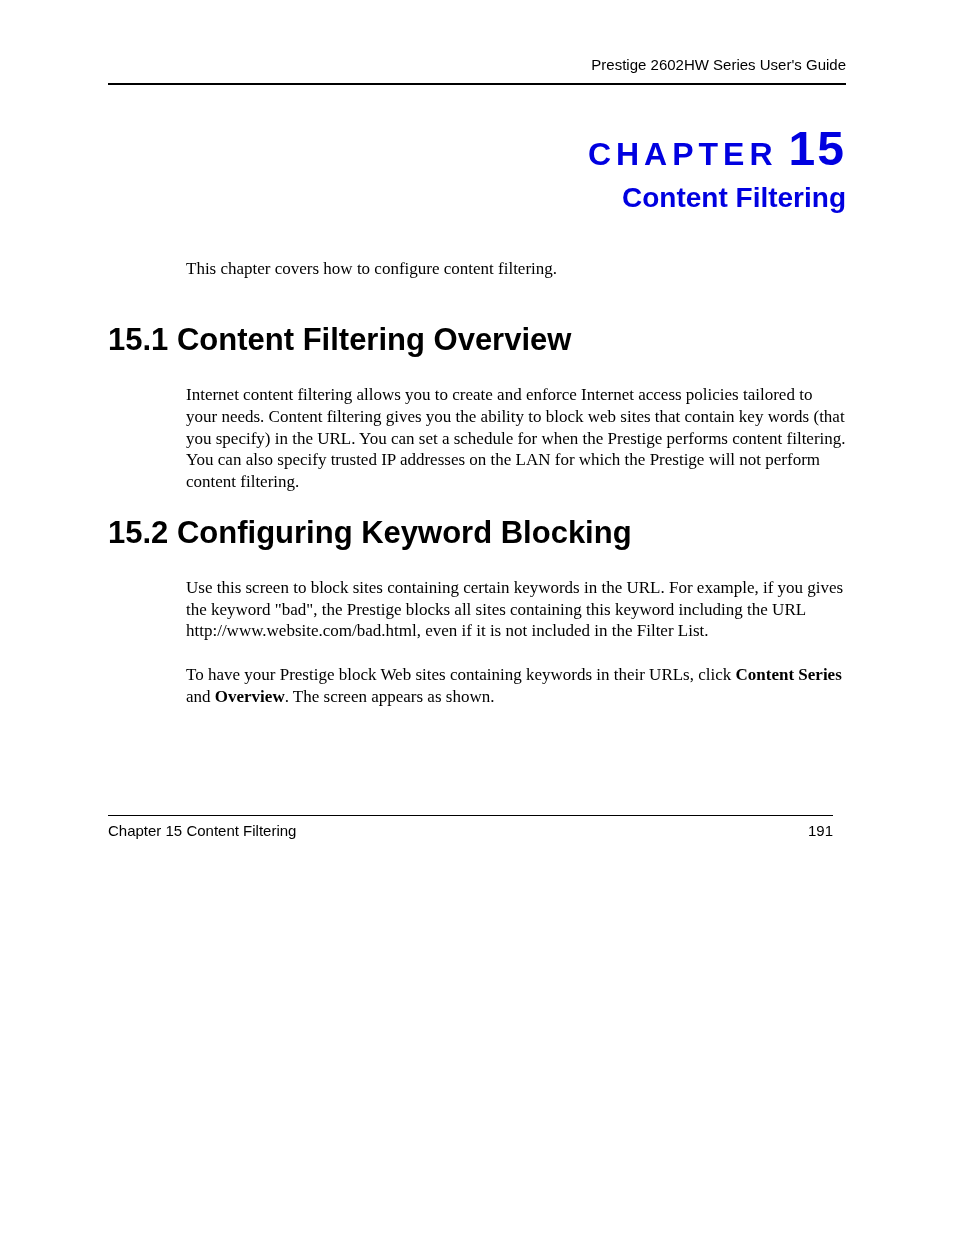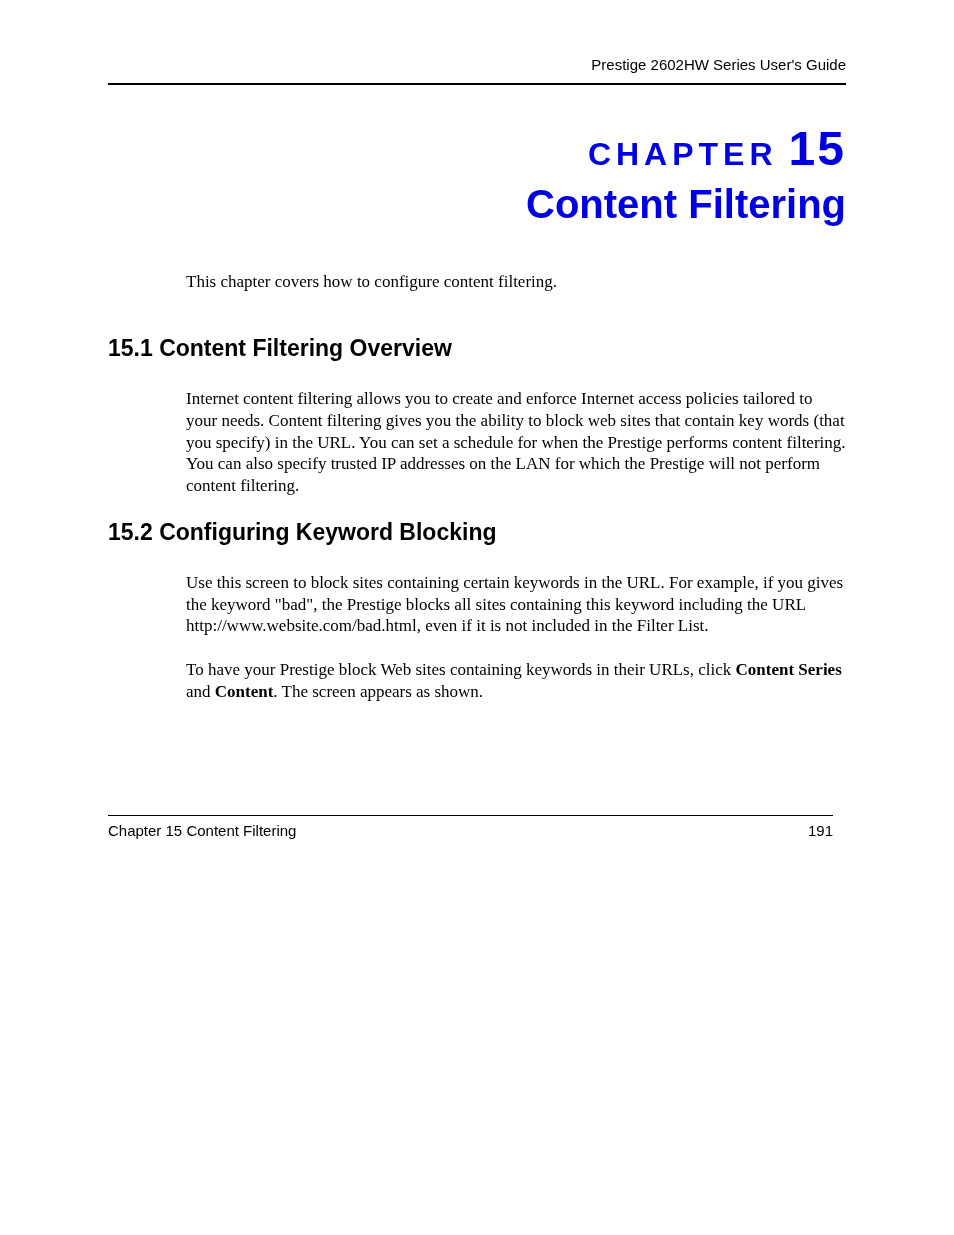--- a/index.html
+++ b/index.html
@@ -42,31 +42,31 @@
     font-size: 32px;
     letter-spacing: 5px;
     font-weight: bold;
     text-align: center;
   }
   .chapter-line .chap-num {
     font-size: 48px;
     letter-spacing: 2px;
   }
   .chapter-title {
-    font-size: 40px;
+    font-size: 28px;
     margin-top: 6px;
   }
   .intro {
     font-size: 17px;
     margin: 0 0 42px 78px;
     line-height: 1.3;
   }
   .section-heading {
     font-family: Arial, Helvetica, sans-serif;
-    font-size: 23px;
+    font-size: 31px;
     font-weight: bold;
     margin: 0 0 26px 0;
   }
   .body-para {
     font-size: 17px;
     margin: 0 0 22px 78px;
     line-height: 1.28;
   }
   .sec-gap {
   }
@@ -106,21 +106,21 @@
   </div>
 
   <p class="intro">This chapter covers how to configure content filtering.</p>
 
   <h2 class="section-heading">15.1  Content Filtering Overview</h2>
   <p class="body-para">Internet content filtering allows you to create and enforce Internet access policies tailored to your needs. Content filtering gives you the ability to block web sites that contain key words (that you specify) in the URL. You can set a schedule for when the Prestige performs content filtering. You can also specify trusted IP addresses on the LAN for which the Prestige will not perform content filtering.</p>
 
   <h2 class="section-heading sec-gap">15.2  Configuring Keyword Blocking</h2>
   <p class="body-para">Use this screen to block sites containing certain keywords in the URL. For example, if you gives the keyword "bad", the Prestige blocks all sites containing this keyword including the URL http://www.website.com/bad.html, even if it is not included in the Filter List.</p>
   <p class="body-para">
-    <span>To have your Prestige block Web sites containing keywords in their URLs, click </span><b>Content Series</b><span> and </span><b>Content</b><span>. The screen appears as shown.</span>
+    <span>To have your Prestige block Web sites containing keywords in their URLs, click </span><b>Content Series</b><span> and </span><b>Overview</b><span>. The screen appears as shown.</span>
   </p>
 
   <div class="footer">
     <hr class="hr-bottom">
     <div class="footer-row">
       <span>Chapter 15 Content Filtering</span>
       <span>191</span>
     </div>
   </div>
 

